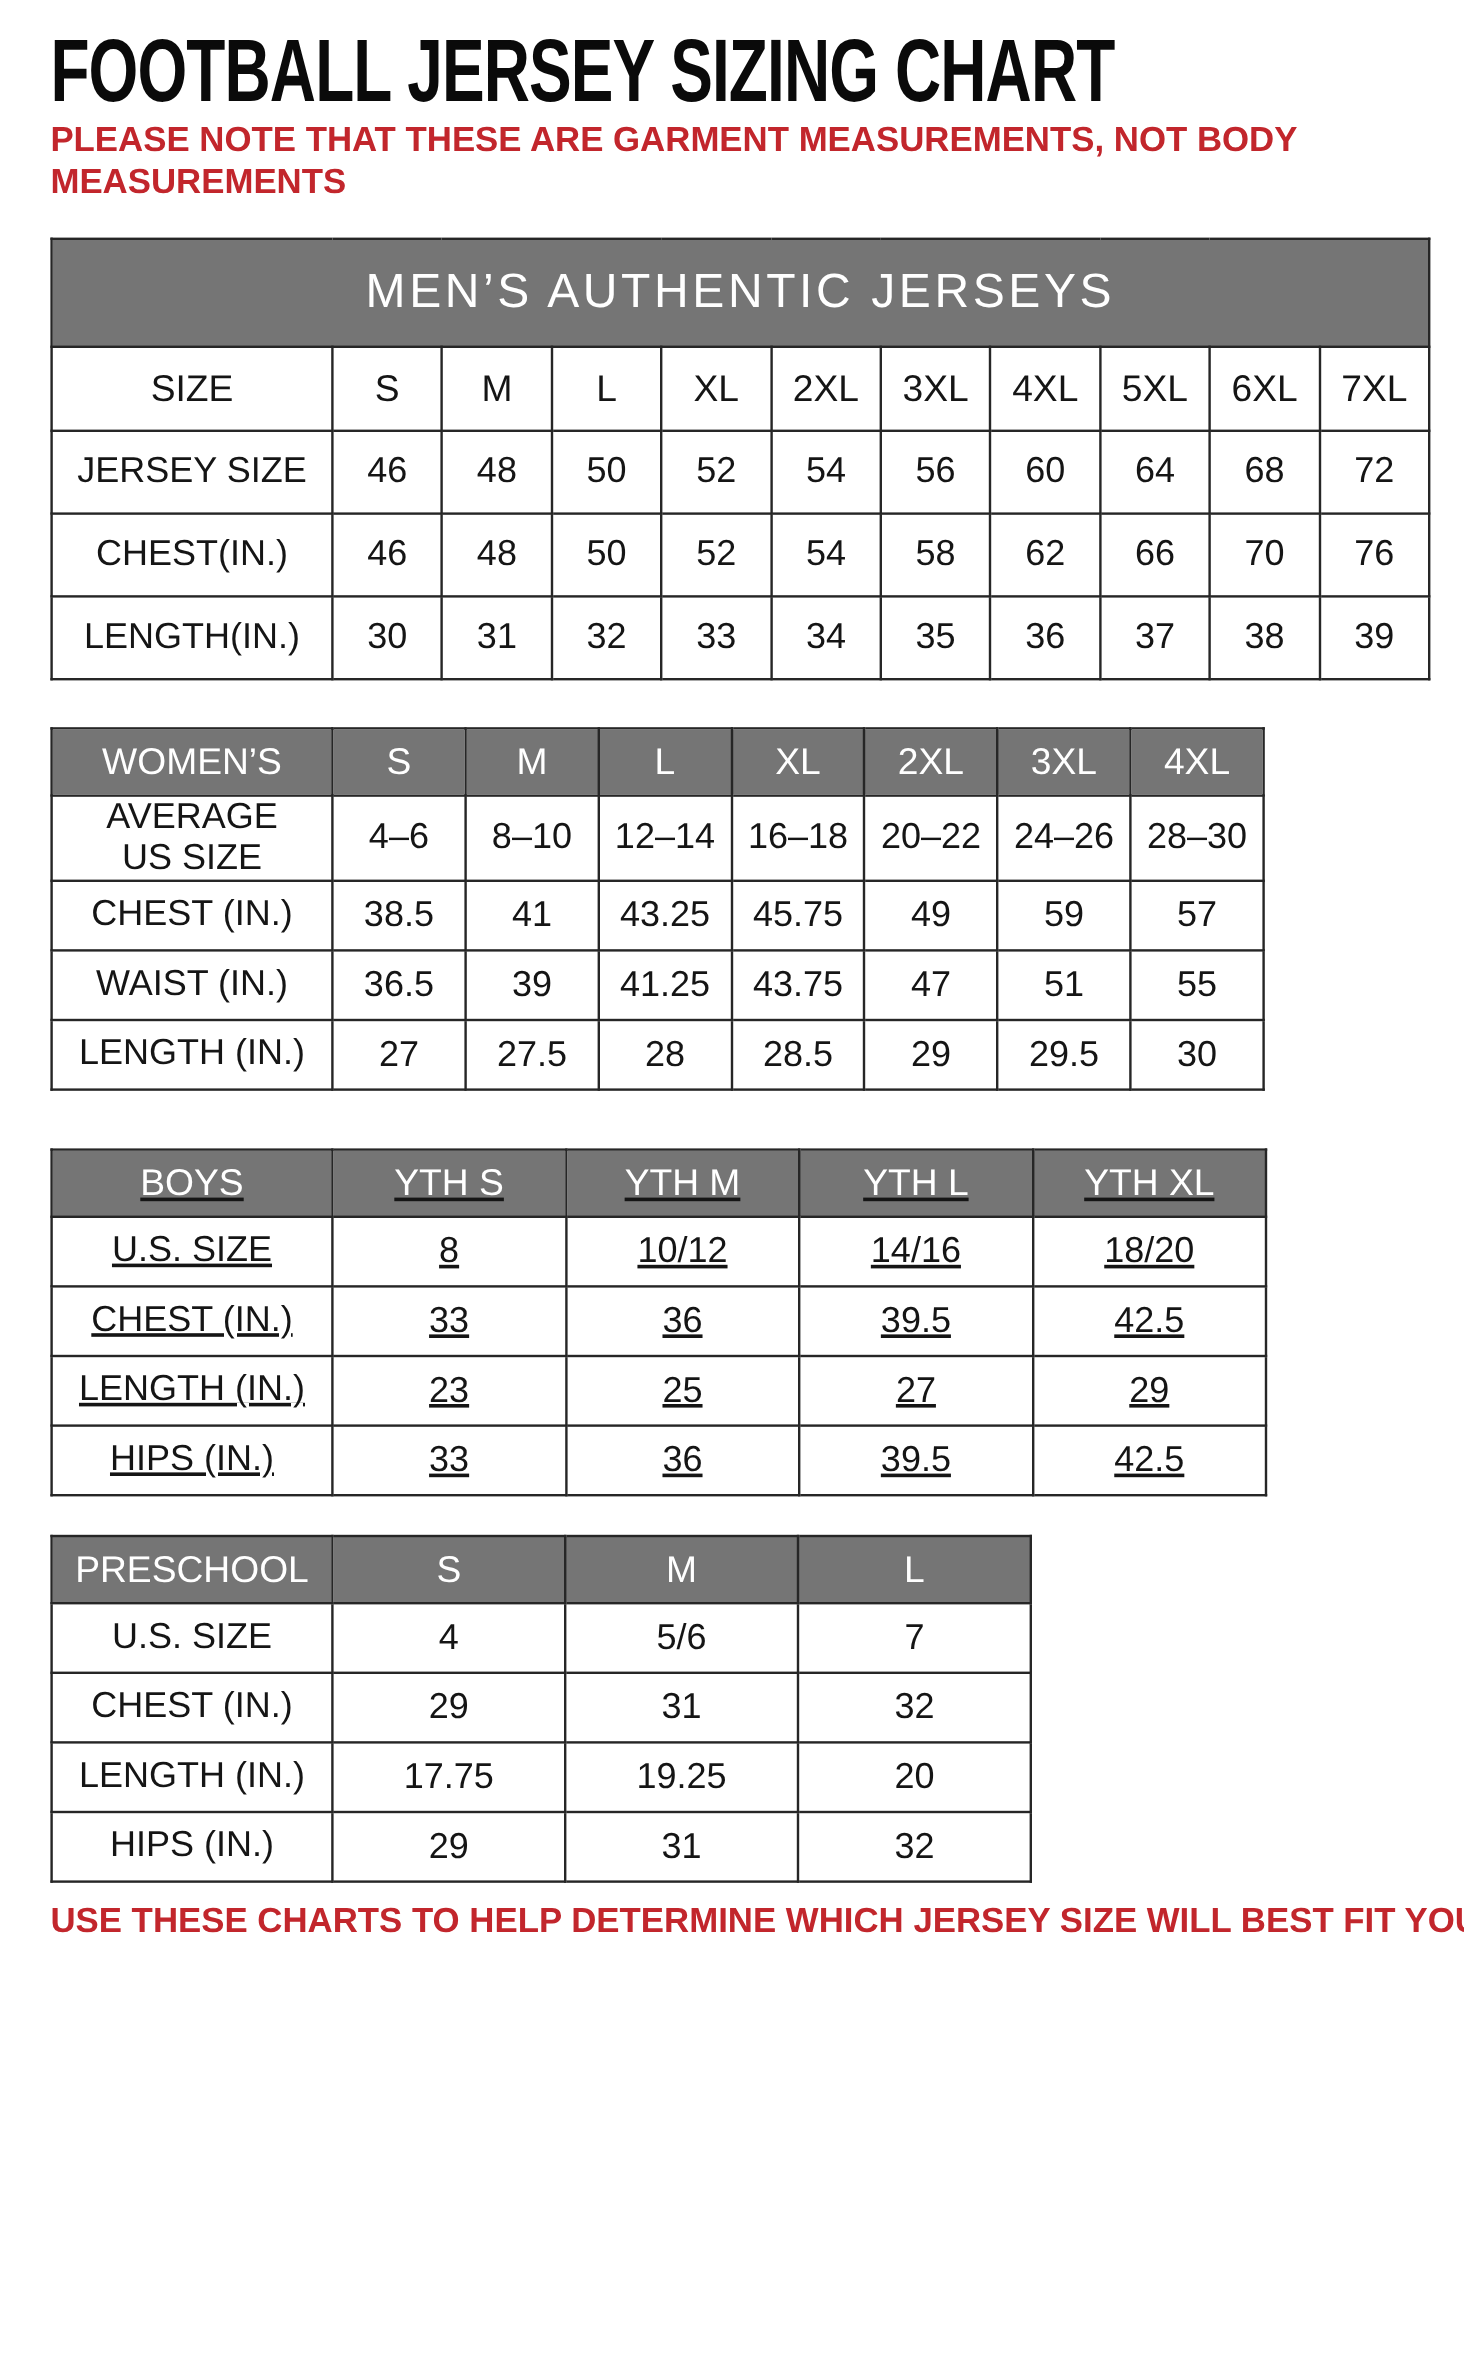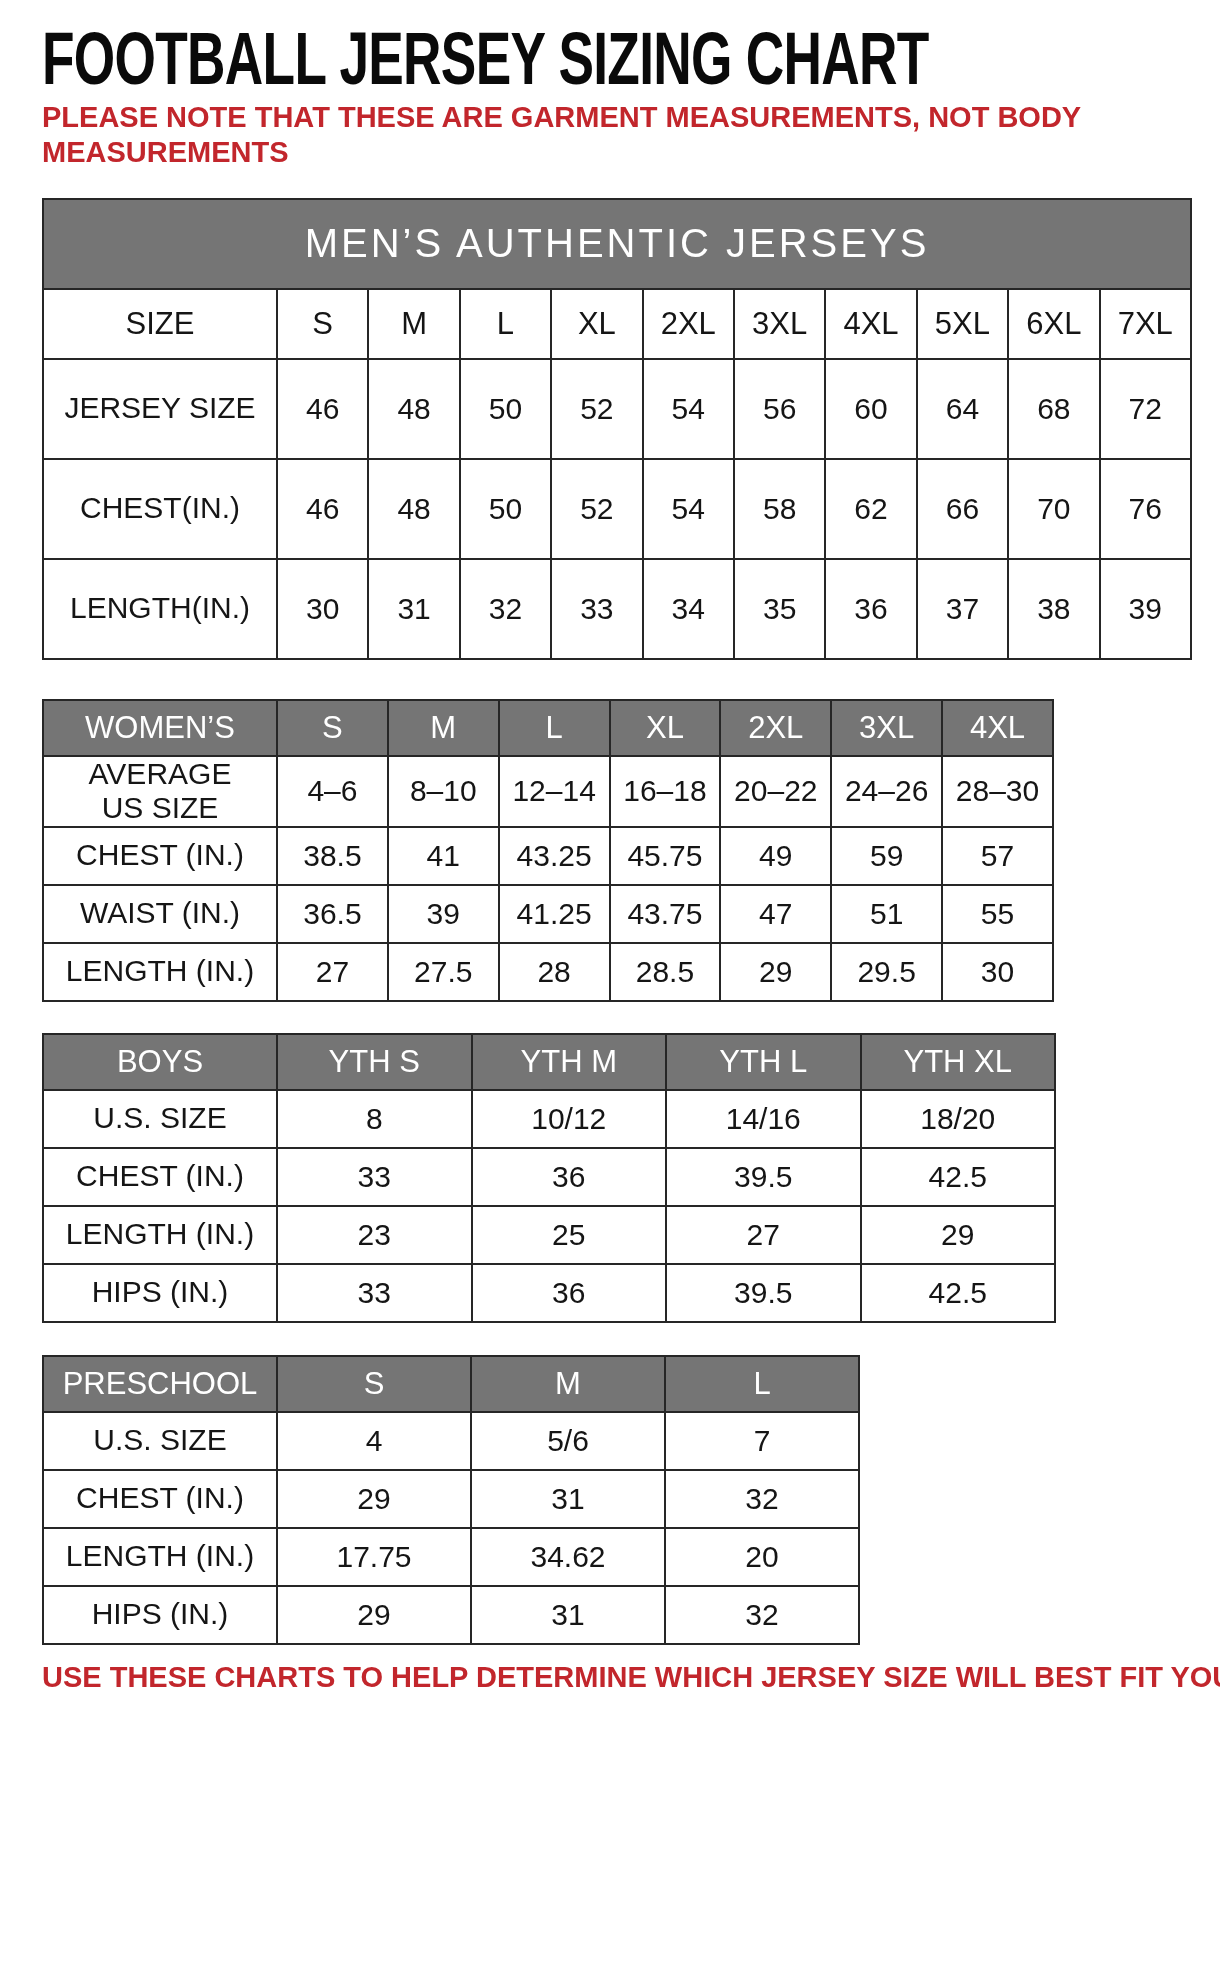--- a/index.html
+++ b/index.html
@@ -62,24 +62,24 @@
     color:#ffffff;
     border-bottom:4px solid #111111;
   }
   .hd-light{background:#ffffff;color:var(--text-black);}
 
   .val,.label{font-size:30px;}
   .label{white-space:pre-line;line-height:1.15;}
 
   .mens{width:1150px;margin-top:28px;}
   .mens .hdr-row{height:70px;}
-  .mens .data-row{height:100px;}
+  .mens .data-row{height:69px;}
 
   .womens{width:1012px;margin-top:39px;}
-  .boys{width:1014px;margin-top:31px;}
+  .boys{width:1014px;margin-top:48px;text-decoration:underline;}
   .preschool{width:818px;margin-top:32px;}
   .womens .hdr-row,.boys .hdr-row,.preschool .hdr-row{height:56px;}
   .womens .data-row,.boys .data-row,.preschool .data-row{height:58px;}
 
   .footer{
     margin-top:16px;
     padding-bottom:20px;
     color:var(--accent-red);
     font-weight:bold;
     font-size:29px;
@@ -314,21 +314,21 @@
           </tr>
           <tr class="data-row">
             <td class="label">CHEST (IN.)</td>
             <td class="val">29</td>
             <td class="val">31</td>
             <td class="val">32</td>
           </tr>
           <tr class="data-row">
             <td class="label">LENGTH (IN.)</td>
             <td class="val">17.75</td>
-            <td class="val">34.62</td>
+            <td class="val">19.25</td>
             <td class="val">20</td>
           </tr>
           <tr class="data-row">
             <td class="label">HIPS (IN.)</td>
             <td class="val">29</td>
             <td class="val">31</td>
             <td class="val">32</td>
           </tr>
         </tbody>
       </table>

